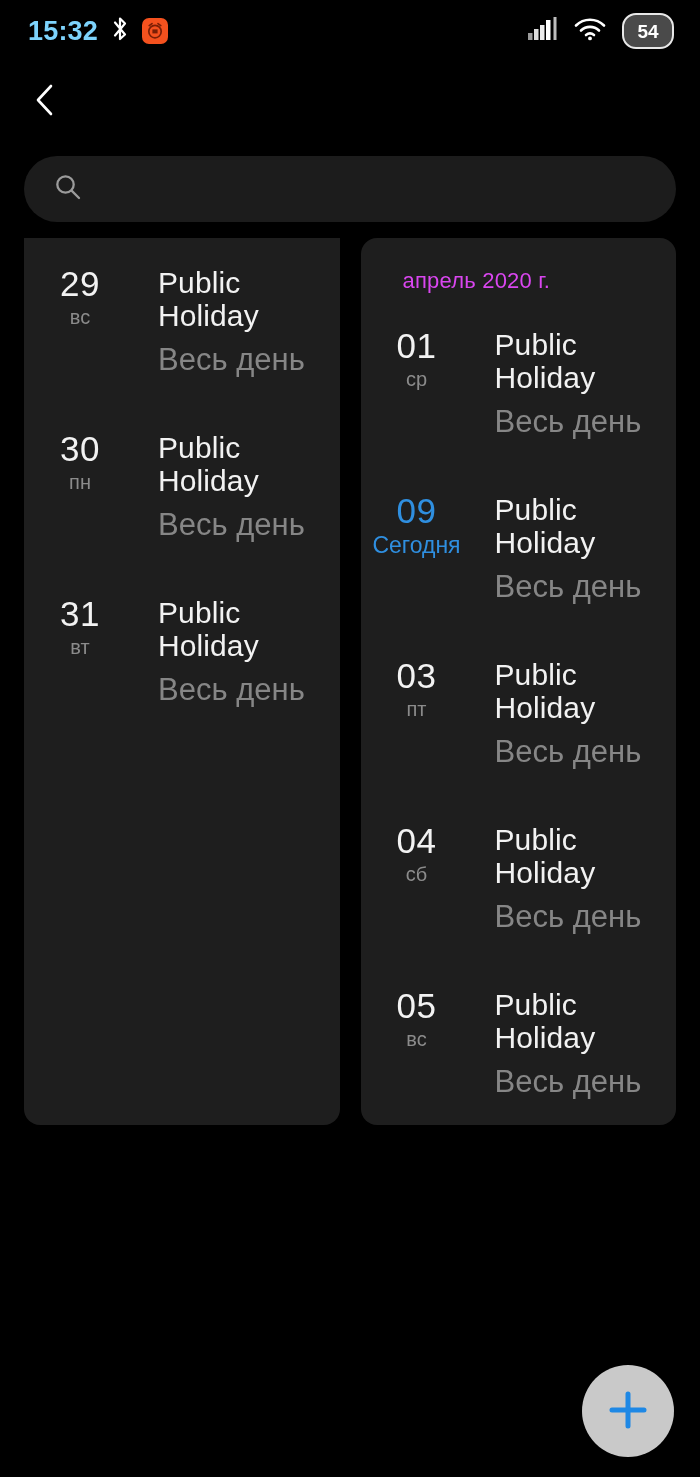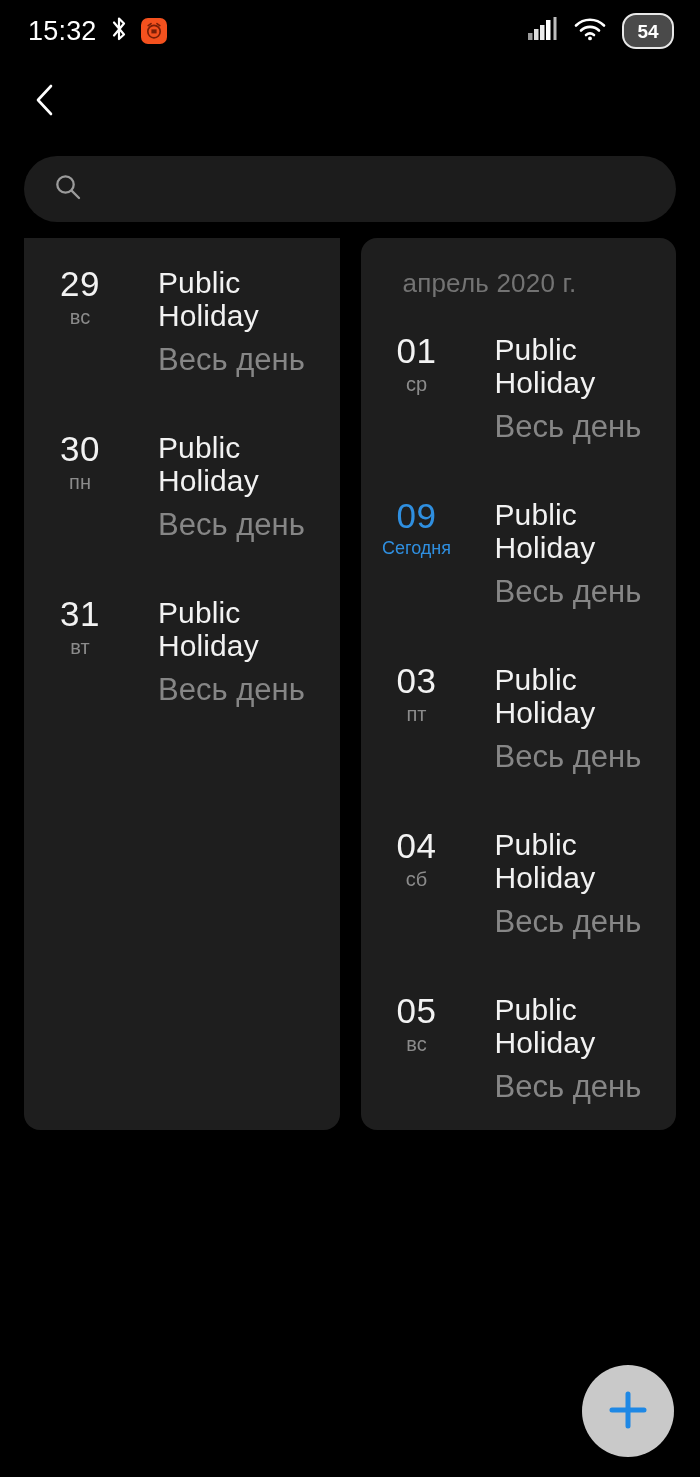--- a/index.html
+++ b/index.html
@@ -11,21 +11,21 @@
   }
 
   
   .status-bar{
     height:62px; width:100%;
     display:flex; align-items:center; justify-content:space-between;
     padding:0 26px 0 28px;
   }
   .status-left{ display:flex; align-items:center; gap:13px; }
   .status-time{
-    color:#ffffff; font-size:27px; font-weight:400; letter-spacing:.2px;
+    color:#7dd3fc; font-size:27px; font-weight:700; letter-spacing:.2px;
     line-height:1;
   }
   .bt-icon{ display:block; }
   .app-icon{
     width:26px; height:26px; border-radius:7px;
     background:#f4511e;
     display:flex; align-items:center; justify-content:center;
   }
   .status-right{ display:flex; align-items:center; gap:16px; }
   .battery{
@@ -64,41 +64,41 @@
   
   .list{
     padding:0 24px; display:flex; flex-direction:row; gap:21px;
   }
   .card{
     background:#1e1e1e; border-radius:16px; overflow:hidden;
   }
   .card.clipped-top{ border-top-left-radius:0; border-top-right-radius:0; }
 
   .month-header{
-    color:#737373; font-size:26px; padding:30px 42px 6px 42px;
+    color:#d946ef; font-size:22px; padding:30px 42px 6px 42px;
     letter-spacing:.2px;
   }
 
   .event-row{
     display:flex; align-items:flex-start; padding:26px 20px 26px 0;
     cursor:pointer;
   }
   .date-col{
     width:112px; flex:0 0 112px; text-align:center; padding-top:2px;
   }
   .date-num{
     display:block; color:#f2f2f2; font-size:35px; font-weight:400;
     line-height:1.05; letter-spacing:.5px;
   }
   .date-dow{
     display:block; color:#8b8b8b; font-size:20px; margin-top:4px;
     line-height:1;
   }
   .date-col.today .date-num{ color:#2f8fe0; }
-  .date-col.today .date-dow{ color:#2f8fe0; font-size:18px; }
+  .date-col.today .date-dow{ color:#2f8fe0; font-size:23px; }
 
   .event-col{ flex:1; padding-left:22px; padding-top:2px; }
   .event-title{
     display:block; color:#f2f2f2; font-size:30px; line-height:1.1;
     letter-spacing:.1px;
   }
   .event-time{
     display:block; color:#868686; font-size:31px; margin-top:11px;
     line-height:1.1;
   }

